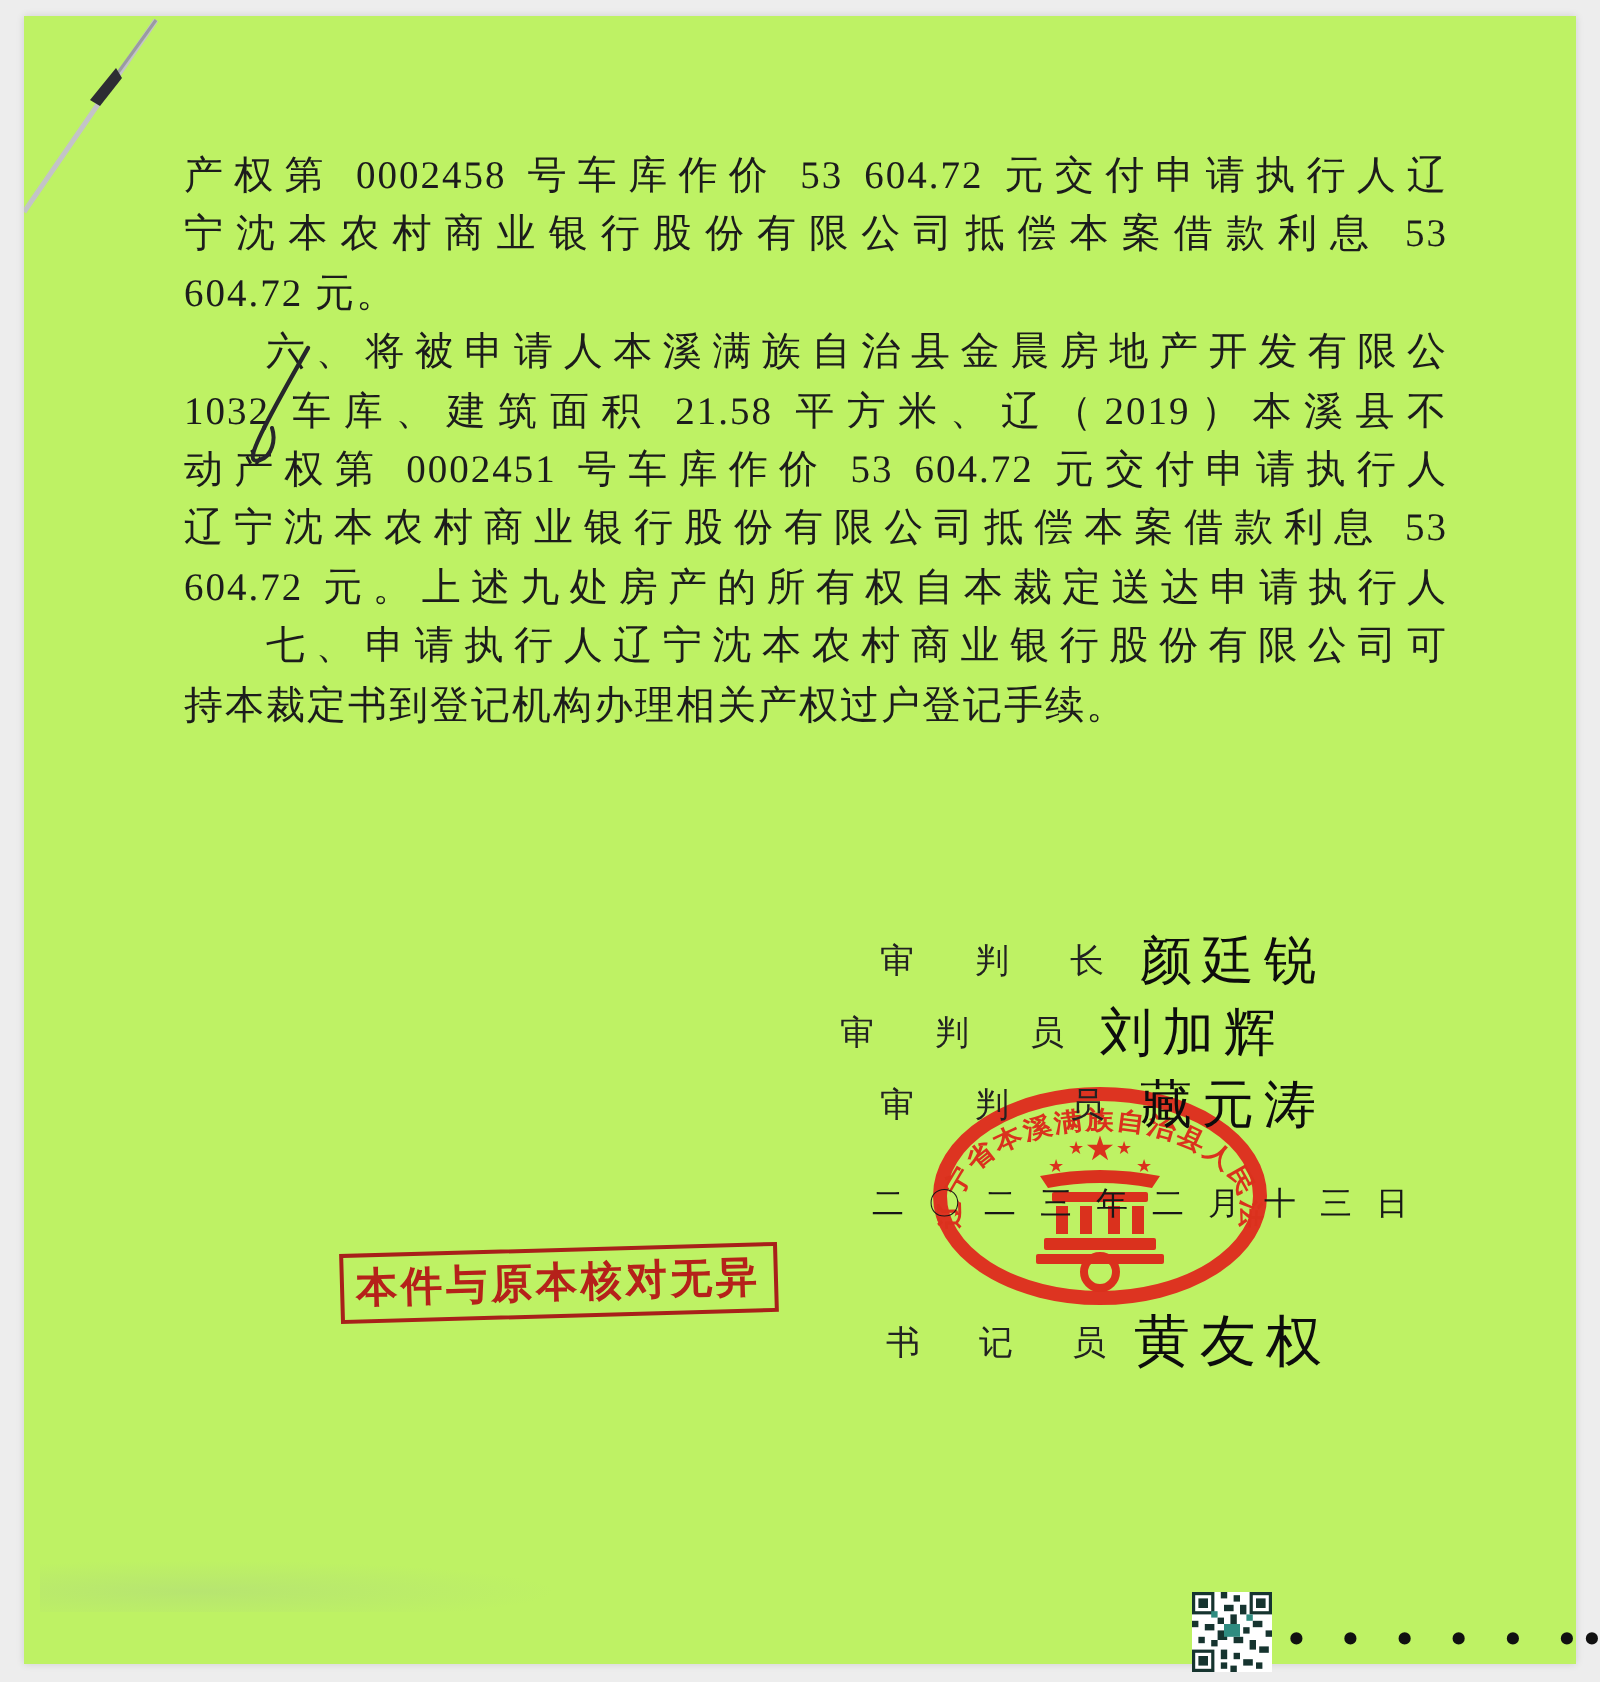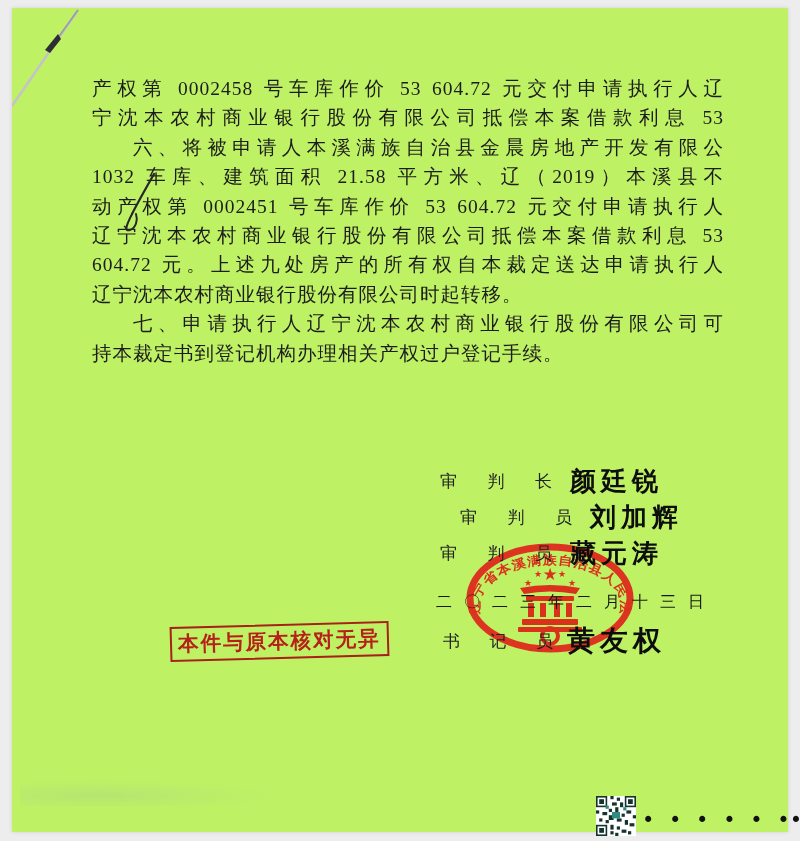--- a/index.html
+++ b/index.html
@@ -22,28 +22,28 @@
   .line.fill{text-align:justify;text-align-last:justify;white-space:normal;overflow:hidden;}
   .line.indent{padding-left:41px;}
   .line.indent.fill{padding-left:0;text-indent:41px;}
   
   .sig-row{position:absolute;height:30px;line-height:30px;color:#111;}
   .sig-label{
     display:inline-block;width:112px;font-size:17px;
     text-align:justify;text-align-last:justify;vertical-align:middle;color:#222;
   }
   .sig-name{
-    display:inline-block;margin-left:18px;font-size:26px;font-weight:700;
+    display:inline-block;margin-left:18px;font-size:26px;font-weight:400;
     letter-spacing:5px;vertical-align:middle;color:#0d0d0d;
   }
   .date-row{
     position:absolute;left:424px;top:584px;font-size:16px;color:#171717;
     letter-spacing:12px;white-space:nowrap;z-index:5;
   }
-  .clerk-row{position:absolute;left:431px;top:614px;z-index:5;}
+  .clerk-row{position:absolute;left:431px;top:644px;z-index:5;}
   .clerk-row .sig-label{width:110px;}
   .clerk-row .sig-name{font-size:28px;margin-left:14px;}
   .sig-z{z-index:5;}
   
   .verify-stamp{
     position:absolute;left:158px;top:616px;
     border:2.5px solid #a8201a;color:#b5211a;
     font-size:20.5px;font-weight:700;letter-spacing:2px;
     padding:1px 6px 2px 6px;transform:rotate(-1.6deg);
     background:rgba(255,255,255,0.0);white-space:nowrap;
@@ -71,39 +71,39 @@
 
   <svg class="crease" width="90" height="110" viewBox="0 0 90 110">
     <line x1="66" y1="2" x2="0" y2="98" stroke="#c3c3c8" stroke-width="2.5"></line>
     <line x1="66" y1="2" x2="40" y2="38" stroke="#9a9aa2" stroke-width="1.5"></line>
     <polygon points="33,42 46,26 49,31 38,45" fill="#2d2d33"></polygon>
   </svg>
 
   <div class="doc-body">
     <div class="line fill">产权第 0002458 号车库作价 53 604.72 元交付申请执行人辽</div>
     <div class="line fill">宁沈本农村商业银行股份有限公司抵偿本案借款利息 53</div>
+    <div class="line">604.72 元。</div>
     <div class="line indent fill">六、将被申请人本溪满族自治县金晨房地产开发有限公</div>
     <div class="line fill">1032 车库、建筑面积 21.58 平方米、辽（2019）本溪县不</div>
     <div class="line fill">动产权第 0002451 号车库作价 53 604.72 元交付申请执行人</div>
     <div class="line fill">辽宁沈本农村商业银行股份有限公司抵偿本案借款利息 53</div>
     <div class="line fill">604.72 元。上述九处房产的所有权自本裁定送达申请执行人</div>
-    <div class="line">辽宁沈本农村商业银行股份有限公司时起转移。</div>
     <div class="line indent fill">七、申请执行人辽宁沈本农村商业银行股份有限公司可</div>
     <div class="line">持本裁定书到登记机构办理相关产权过户登记手续。</div>
   </div>
 
   <svg class="checkmark" width="52" height="64" viewBox="0 0 52 64">
     <path d="M 44,2 C 36,16 28,30 22,42" fill="none" stroke="#26262b" stroke-width="2.2" stroke-linecap="round"></path>
     <path d="M 22,42 C 16,54 14,60 20,58 C 26,56 28,48 26,42" fill="none" stroke="#26262b" stroke-width="2" stroke-linecap="round"></path>
   </svg>
 
   <div class="sig-row sig-z" style="left:428px;top:458px;">
     <span class="sig-label">审判长</span><span class="sig-name">颜廷锐</span>
   </div>
-  <div class="sig-row sig-z" style="left:448px;top:494px;">
+  <div class="sig-row sig-z" style="left:408px;top:494px;">
     <span class="sig-label">审判员</span><span class="sig-name">刘加辉</span>
   </div>
   <div class="sig-row sig-z" style="left:428px;top:530px;">
     <span class="sig-label">审判员</span><span class="sig-name">藏元涛</span>
   </div>
 
   <svg class="court-seal" width="172" height="112" viewBox="0 0 172 112">
     <ellipse cx="86" cy="56" rx="80" ry="51" fill="none" stroke="#e0261c" stroke-width="7"></ellipse>
     <path id="sealArc" d="M 17,74 A 71,42 0 1 1 155,74" fill="none"></path>
     <text font-size="12.5" font-weight="700" fill="#dd2318" letter-spacing="1">

